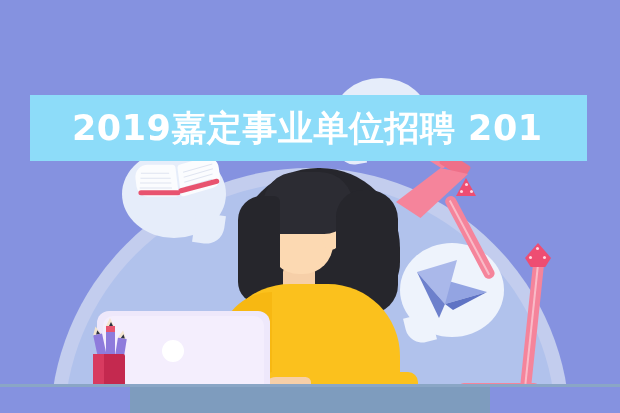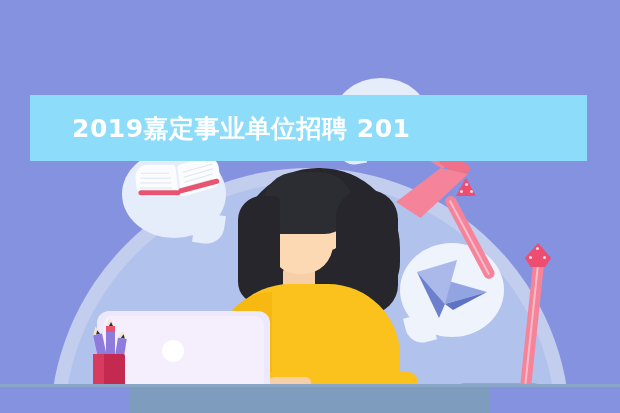--- a/index.html
+++ b/index.html
@@ -497,21 +497,21 @@
     background: #8ddcf9;
     display: flex;
     align-items: center;
     box-sizing: border-box;
     padding-left: 42px;
     overflow: hidden;
   }
   .banner-text {
     color: #ffffff;
     font-family: "DejaVu Sans", "Liberation Sans", sans-serif;
-    font-size: 25px;
+    font-size: 35px;
     font-weight: bold;
     letter-spacing: 0.5px;
     white-space: nowrap;
   }
 </style>
 </head>
 <body>
 
 <div id="stage">
 

